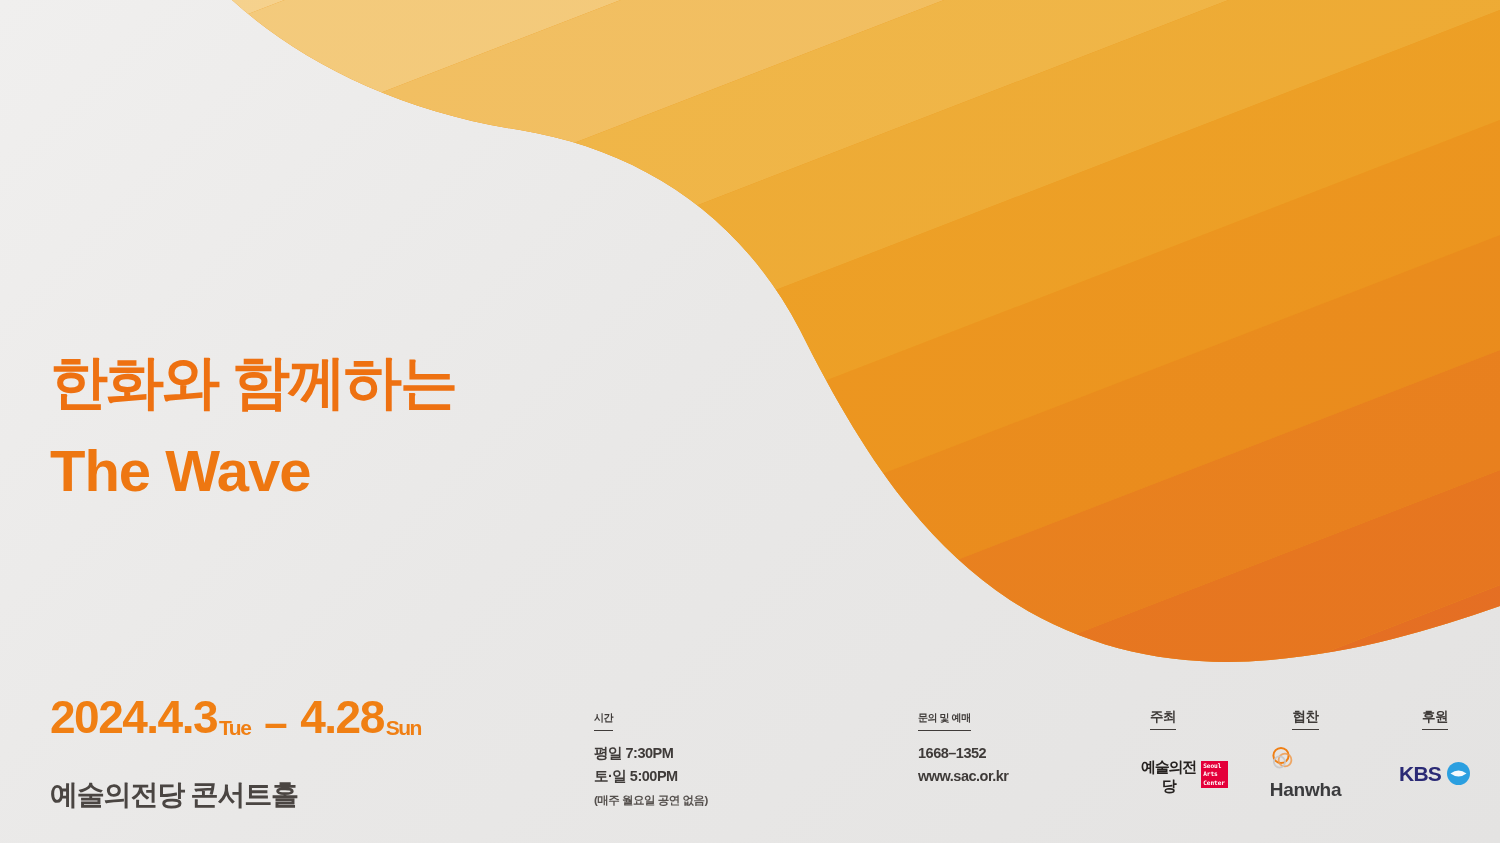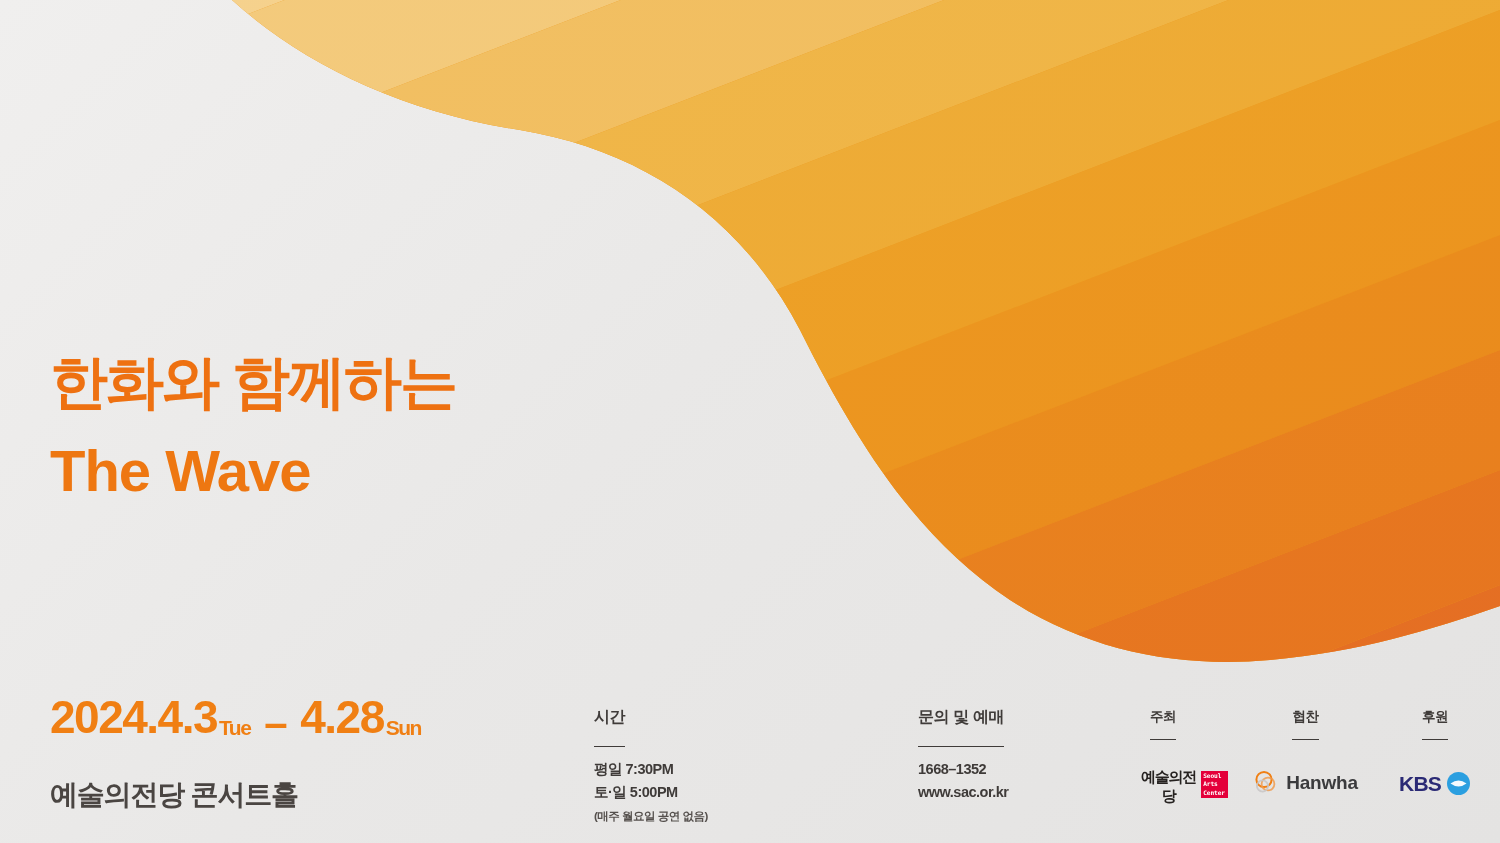--- a/index.html
+++ b/index.html
@@ -51,42 +51,42 @@
     margin:0 14px; position:relative; top:4px;
   }
   .venue {
     margin-top:36px; font-size:28px; font-weight:700;
     color:#4a4542; letter-spacing:-1.2px; white-space:nowrap;
   }
 
   
   .info-col { position:absolute; top:707px; }
   .info-head {
-    font-size:16px; font-weight:700; color:#3f3b39;
-    letter-spacing:-0.4px; padding-bottom:18px;
+    font-size:10px; font-weight:700; color:#3f3b39;
+    letter-spacing:-0.4px; padding-bottom:5px;
     border-bottom:1.5px solid #3f3b39; display:inline-block;
     margin-bottom:11px;
   }
   .info-line {
     font-size:14.5px; font-weight:600; color:#3f3b39;
     letter-spacing:-0.5px; line-height:1.62; white-space:nowrap;
   }
   .info-note {
     font-size:11.5px; font-weight:600; color:#55504d;
     letter-spacing:-0.5px; margin-top:4px; white-space:nowrap;
   }
   #col-time   { left:594px; }
   #col-ticket { left:730px; }
   #col-contact{ left:918px; }
 
   
   .sponsor-col { position:absolute; top:707px; text-align:center; }
   .sponsor-head {
     font-size:13.5px; font-weight:700; color:#3f3b39;
-    letter-spacing:-0.4px; padding-bottom:13px;
+    letter-spacing:-0.4px; padding-bottom:3px;
     border-bottom:1.5px solid #3f3b39; display:inline-block;
   }
   .sponsor-logo {
     margin-top:26px; display:flex; align-items:center;
     justify-content:center; height:34px;
   }
   #col-host    { left:1098px; width:130px; }
   #col-sponsor { left:1243px; width:125px; }
   #col-support { left:1380px; width:110px; }
 
@@ -101,21 +101,21 @@
     display:flex; flex-direction:column; justify-content:center;
     align-items:flex-start; padding-left:2px; position:relative; top:-4px;
   }
   .sac-mark span {
     font-size:6.2px; font-weight:700; color:#ffffff;
     line-height:1.32; letter-spacing:-0.1px;
     font-family:"DejaVu Sans Mono",monospace;
   }
 
   
-  .hanwha-logo { display:flex; align-items:center; gap:7px; }
+  .hanwha-logo { display:flex; align-items:flex-start; gap:7px;flex-direction:column; }
   .hanwha-word {
     font-size:19px; font-weight:600; color:#3b3b3d;
     letter-spacing:-0.2px;
   }
 
   
   .kbs-logo { display:flex; align-items:flex-end; gap:5px; }
   .kbs-word {
     font-size:21px; font-weight:700; color:#2b2a75;
     letter-spacing:-0.8px;

